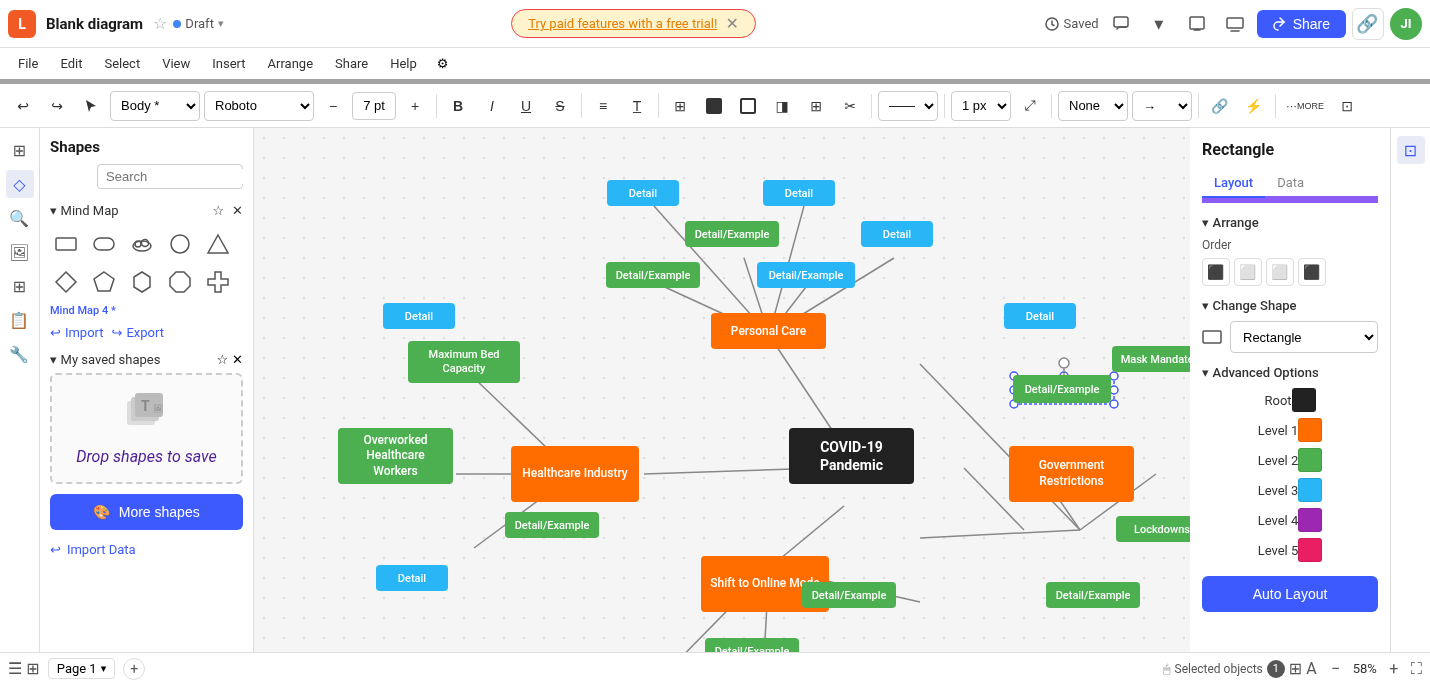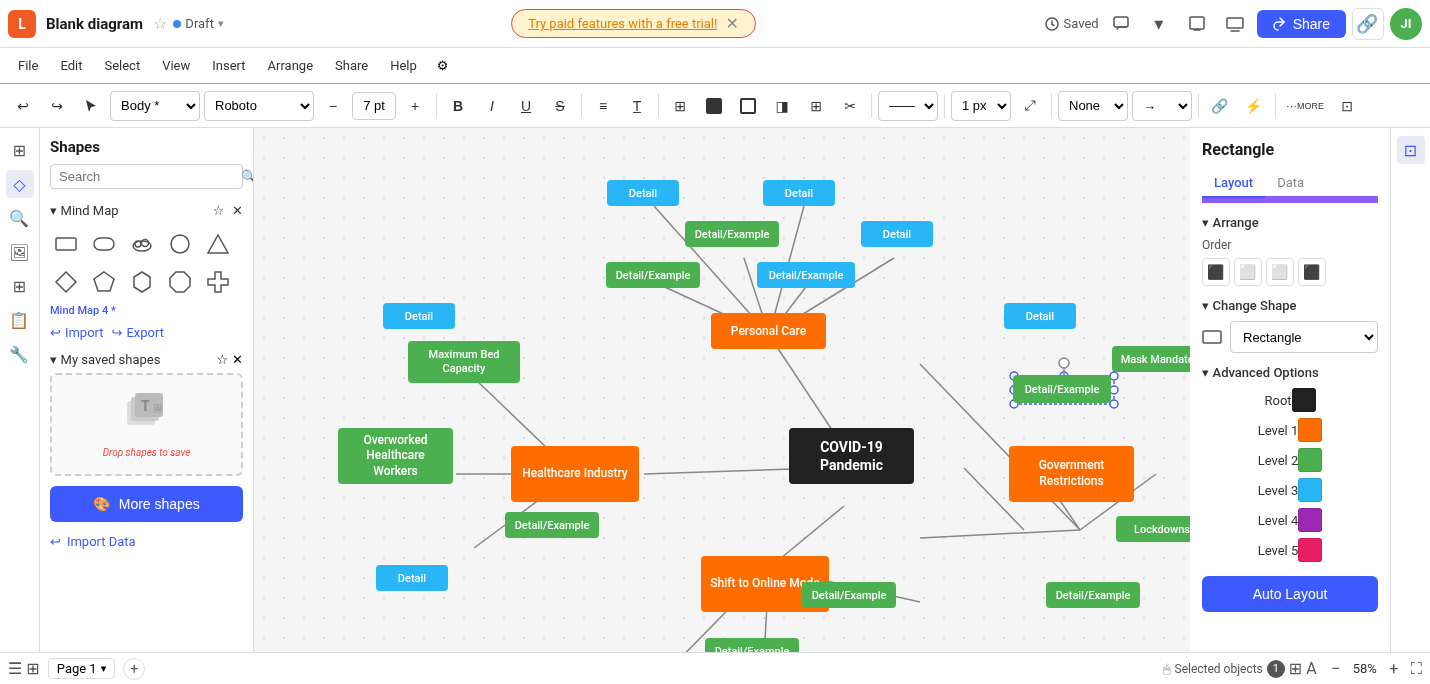--- a/index.html
+++ b/index.html
@@ -17,52 +17,52 @@
     #notification-bar a { color: #e67e00; text-decoration: underline; cursor: pointer; }
     #notif-close { cursor: pointer; color: #888; font-size: 16px; }
     .topbar-icon-btn { width: 32px; height: 32px; background: none; border: none; cursor: pointer; display: flex; align-items: center; justify-content: center; color: #555; font-size: 18px; }
     #share-btn { background: #3d5afe; color: white; border: none; border-radius: 6px; padding: 6px 16px; font-size: 14px; font-weight: 500; cursor: pointer; display: flex; align-items: center; gap: 6px; }
     #link-btn { width: 32px; height: 32px; background: none; border: 1px solid #ddd; border-radius: 6px; cursor: pointer; display: flex; align-items: center; justify-content: center; color: #555; }
     #avatar { width: 32px; height: 32px; background: #4caf50; border-radius: 50%; display: flex; align-items: center; justify-content: center; color: white; font-weight: bold; font-size: 13px; cursor: pointer; }
     #saved-status { display: flex; align-items: center; gap: 4px; color: #555; font-size: 13px; }
     #saved-status svg { width: 16px; height: 16px; }
 
     
-    #menubar { display: flex; align-items: center; height: 36px; background: #fff; border-bottom: 1px solid #a3a3a3; padding: 0 8px; gap: 2px; }
+    #menubar { display: flex; align-items: center; height: 36px; background: #fff; border-bottom: 5px solid #a3a3a3; padding: 0 8px; gap: 2px; }
     .menu-item { padding: 4px 10px; cursor: pointer; border-radius: 4px; color: #333; font-size: 13px; }
 
     
     #toolbar { display: flex; align-items: center; height: 44px; background: #fff; border-bottom: 1px solid #ddd; padding: 0 8px; gap: 4px; }
     .toolbar-btn { height: 30px; min-width: 30px; background: none; border: none; cursor: pointer; display: flex; align-items: center; justify-content: center; color: #333; font-size: 14px; border-radius: 4px; padding: 0 4px; }
     .toolbar-select { height: 30px; border: 1px solid #ccc; border-radius: 4px; padding: 0 6px; font-size: 13px; background: white; cursor: pointer; }
     .toolbar-divider { width: 1px; height: 24px; background: #ddd; margin: 0 2px; }
     #font-family-select { width: 110px; }
 
     
     #main { display: flex; height: calc(684px - 48px - 36px - 44px); }
     #shapes-title { font-size: 15px; font-weight: bold; color: #1a1a1a; margin-bottom: 8px; }
-    #search-box { display: flex; align-items: center; border: 1px solid #ccc; border-radius: 4px; padding: 4px 8px; gap: 6px; margin-bottom: 10px; }
+    #search-box { display: flex; align-items: center; border: 1px solid #ccc; border-radius: 4px; padding: 4px 8px; gap: 6px; margin-bottom: 10px; margin-left: 47px; }
     #search-input { border: none; outline: none; flex: 1; font-size: 13px; }
     #search-icon { color: #888; }
 
     .shape-category { margin-bottom: 8px; }
     .shape-category-header { display: flex; align-items: center; gap: 4px; cursor: pointer; padding: 4px 0; font-size: 13px; color: #333; margin-bottom: 6px; }
     .shape-item { width: 32px; height: 32px; display: flex; align-items: center; justify-content: center; cursor: pointer; border-radius: 4px; }
     .shape-item svg { width: 24px; height: 24px; }
 
     .shape-actions { display: flex; gap: 8px; margin-bottom: 12px; }
     .shape-action-btn { display: flex; align-items: center; gap: 4px; color: #3d5afe; font-size: 13px; cursor: pointer; }
 
     .my-saved-shapes { margin-bottom: 10px; }
     .my-saved-header { display: flex; align-items: center; justify-content: space-between; margin-bottom: 6px; }
     .my-saved-title { display: flex; align-items: center; gap: 4px; font-size: 13px; color: #333; cursor: pointer; }
     .my-saved-actions { display: flex; gap: 4px; }
     .my-saved-drop-area { border: 2px dashed #ccc; border-radius: 6px; padding: 16px; display: flex; flex-direction: column; align-items: center; justify-content: center; gap: 8px; min-height: 100px; background: #fafafa; }
     .drop-icon { font-size: 32px; color: #bbb; }
-    .drop-text { font-size: 10px; color: #ef4444; font-style: italic; }
+    .drop-text { font-size: 16px; color: #4c1d95; font-style: italic; }
 
     #more-shapes-btn { width: 100%; background: #3d5afe; color: white; border: none; border-radius: 6px; padding: 10px; font-size: 14px; font-weight: 500; cursor: pointer; display: flex; align-items: center; justify-content: center; gap: 8px; margin-bottom: 8px; }
     #import-data-btn { display: flex; align-items: center; gap: 6px; color: #3d5afe; font-size: 13px; cursor: pointer; padding: 4px 0; }
 
     
     #canvas-area { flex: 1; background: #f5f5f5; overflow: hidden; position: relative; background-image: radial-gradient(#ddd 1px, transparent 1px); background-size: 20px 20px; }
 
     
     .node { position: absolute; display: flex; align-items: center; justify-content: center; text-align: center; border-radius: 4px; font-size: 12px; font-weight: 500; color: white; padding: 4px 8px; cursor: pointer; }
     .node.root { background: #212121; color: white; font-size: 14px; font-weight: bold; border-radius: 4px; }

